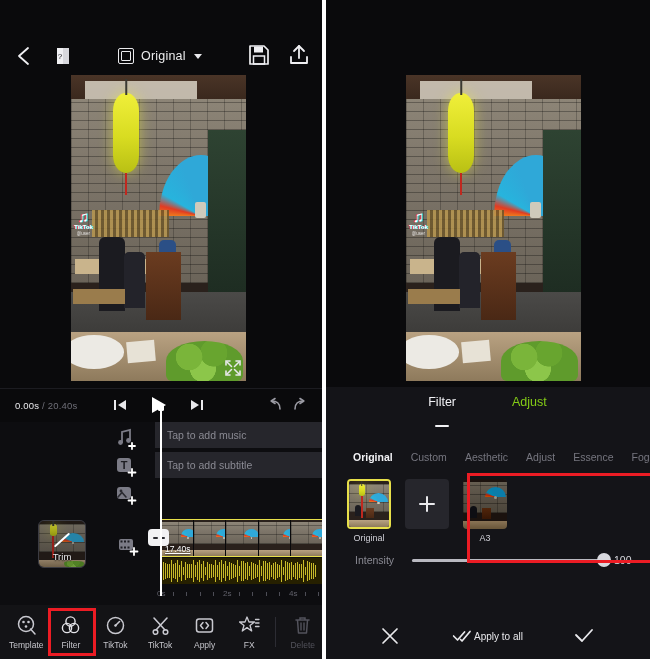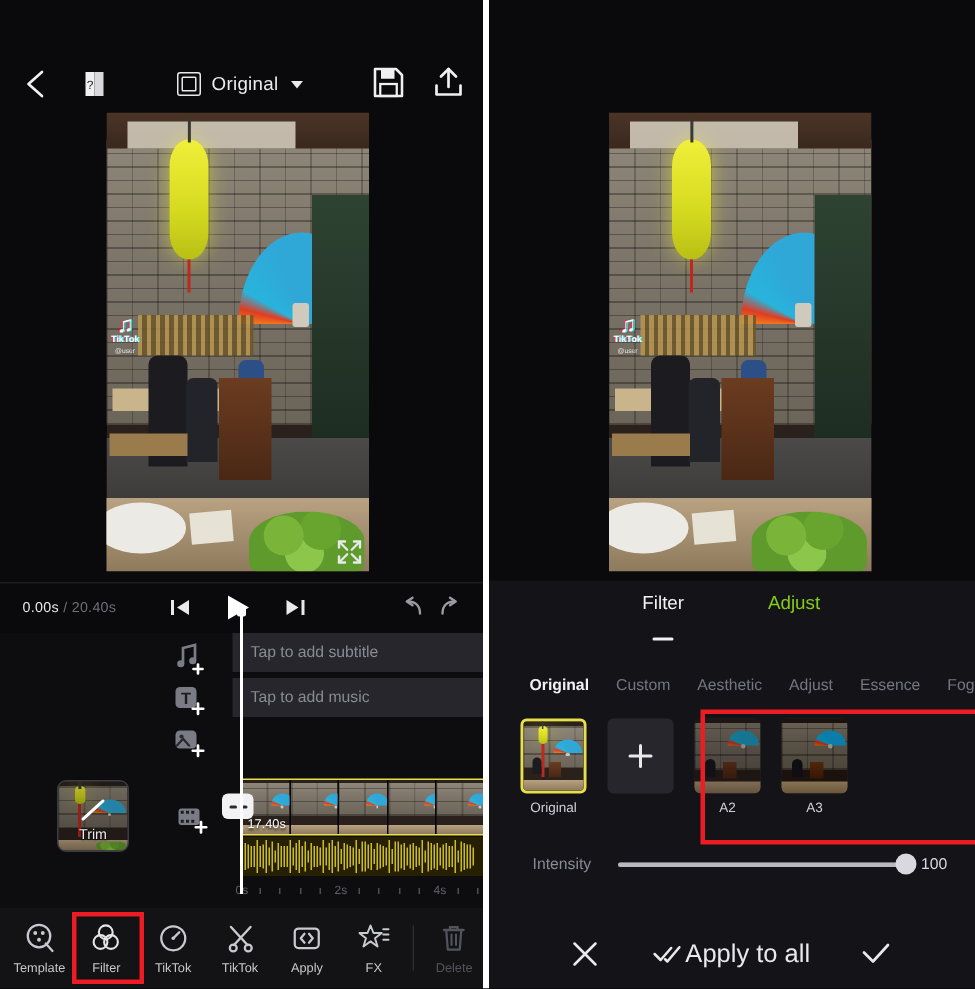--- a/index.html
+++ b/index.html
@@ -98,21 +98,21 @@
 
   .cover-chip { position:absolute; left:38px; top:520px; width:48px; height:48px; border-radius:6px;
                 overflow:hidden; border:1px solid #3b3b42; background:#2b2b31; }
   .cover-chip .cscene { position:absolute; inset:0; filter:brightness(.78); }
   .cover-chip .clabel { position:absolute; left:0; bottom:5px; width:100%; text-align:center; color:#e9e9ec; font-size:9.5px; text-shadow:0 1px 2px #000; }
   .cover-chip .pencil { position:absolute; left:50%; top:42%; transform:translate(-50%,-50%) rotate(-42deg); width:20px; height:2px; background:#fff; border-radius:1px; }
 
   .vclip { position:absolute; left:160px; top:519px; width:165px; height:38px; overflow:hidden; border:1.6px solid #e8e04a; }
   .vclip .thumbs { position:absolute; inset:0; display:flex; }
   .vclip .thumbs .th { flex:1 1 0; position:relative; overflow:hidden; border-right:1px solid rgba(0,0,0,.35); }
-  .vclip .dur { position:absolute; left:4px; bottom:2px; color:#fff; font-size:8.5px; text-shadow:0 1px 2px #000; }
+  .vclip .dur { position:absolute; left:4px; bottom:2px; color:#fff; font-size:8.5px; text-shadow:0 1px 2px #000;text-decoration:underline; }
   .trim-handle { position:absolute; left:148px; top:529px; width:21px; height:17px; background:#f2f2f4; border-radius:4px;
                  display:flex; align-items:center; justify-content:center; gap:2px; z-index:20; }
   .trim-handle i { display:block; width:5px; height:2px; background:#2a2a30; border-radius:1px; }
 
   .wave { position:absolute; left:160px; top:558px; width:165px; height:26px; background:#262000; overflow:hidden; }
   .wave .bars { position:absolute; inset:0; display:flex; align-items:center; gap:1px; padding:0 1px; }
   .wave .bars i { display:block; width:1px; background:#c9bb2a; }
 
   .ruler { position:absolute; left:155px; top:588px; width:170px; height:14px; }
   .ruler .tick { position:absolute; top:4px; width:1px; height:4px; background:#4d4d56; }
@@ -143,31 +143,31 @@
   .fs-item { width:44px; display:flex; flex-direction:column; align-items:center; gap:4px; }
   .fs-thumb { width:44px; height:50px; border-radius:4px; overflow:hidden; position:relative; background:#222; }
   .fs-item.selected .fs-thumb { border:2px solid #e8e04a; }
   .fs-item .fs-lbl { font-size:9px; color:#cfcfd6; }
   .fs-add { width:44px; height:50px; border-radius:4px; background:#26262c; display:flex; align-items:center; justify-content:center; }
   .fs-add .plus { position:relative; width:16px; height:16px; }
   .fs-add .plus:before, .fs-add .plus:after { content:""; position:absolute; background:#e9e9ec; border-radius:1px; }
   .fs-add .plus:before { left:7px; top:0; width:2px; height:16px; }
   .fs-add .plus:after { left:0; top:7px; width:16px; height:2px; }
 
-  .intensity { position:absolute; left:0; top:178px; width:325px; height:22px; display:flex; align-items:center; }
+  .intensity { position:absolute; left:0; top:162px; width:325px; height:22px; display:flex; align-items:center; }
   .intensity .ilbl { position:absolute; left:30px; color:#8a8a93; font-size:10.5px; }
   .intensity .track { position:absolute; left:87px; width:192px; height:3px; background:#4a4a52; border-radius:2px; }
   .intensity .fill { position:absolute; left:0; top:0; height:3px; background:#b9b9c0; border-radius:2px; }
   .intensity .knob { position:absolute; top:50%; transform:translate(-50%,-50%); width:14px; height:14px; background:#d8d8de; border-radius:50%; }
   .intensity .ival { position:absolute; left:289px; color:#d8d8de; font-size:10.5px; }
 
   .action-bar { position:absolute; left:0; bottom:0; width:325px; height:46px; display:flex; align-items:center; }
   .ab-x { position:absolute; left:56px; width:18px; height:18px; }
   .ab-apply { position:absolute; left:50%; transform:translateX(-50%); display:flex; align-items:center; gap:2px; }
-  .ab-apply .lbl { color:#e9e9ec; font-size:17px; }
+  .ab-apply .lbl { color:#e9e9ec; font-size:10px; }
   .ab-check { position:absolute; right:56px; width:20px; height:18px; }
 </style>
 </head>
 <body>
 
 <div class="screen">
 
   <div class="panel left">
 
     <div class="topbar">
@@ -300,24 +300,24 @@
             <rect x="2" y="3" width="14" height="12" rx="3" fill="#7b7b86"></rect>
             <circle cx="6" cy="7" r="1.4" fill="#2a2a30"></circle>
             <path d="M3 13 L7 8.5 L11 13" fill="none" stroke="#2a2a30" stroke-width="1.6" stroke-linecap="round"></path>
             <path d="M17 13 V20 M13.5 16.5 H20.5" stroke="#ffffff" stroke-width="1.8" stroke-linecap="round"></path>
           </svg>
         </div>
       </div>
 
       <div class="tracks">
         <div class="track-row">
+          <span>Tap to add music</span>
+        </div>
+        <div class="track-row">
           <span>Tap to add subtitle</span>
-        </div>
-        <div class="track-row">
-          <span>Tap to add music</span>
         </div>
       </div>
 
       <div class="tic" style="position:absolute; left:115px; top:107px;">
         <svg width="22" height="22" viewBox="0 0 22 22">
           <rect x="2" y="4" width="14" height="11" rx="2" fill="#7b7b86"></rect>
           <rect x="3.5" y="5.5" width="2" height="2" fill="#1d1d22"></rect>
           <rect x="7" y="5.5" width="2" height="2" fill="#1d1d22"></rect>
           <rect x="10.5" y="5.5" width="2" height="2" fill="#1d1d22"></rect>
           <rect x="3.5" y="11.5" width="2" height="2" fill="#1d1d22"></rect>
@@ -633,32 +633,20 @@
           </div>
           <div class="fs-lbl">Original</div>
         </div>
         <div class="fs-item">
           <div class="fs-add">
             <div class="plus"></div>
           </div>
         </div>
         <div class="fs-item">
           <div class="fs-thumb">
-            <div class="scene" style="width:100%;height:100%;filter:brightness(.68) saturate(1.1) hue-rotate(-4deg)">
-                <div class="wall"></div>
-                <div class="fan" style="top:16%"></div>
-                <div class="seated-a"></div>
-                <div class="chair"></div>
-                <div class="fgtable"></div>
-              </div>
-          </div>
-          <div class="fs-lbl">A2</div>
-        </div>
-        <div class="fs-item">
-          <div class="fs-thumb">
             <div class="scene" style="width:100%;height:100%;filter:brightness(.72) saturate(1.25) contrast(1.05)">
                 <div class="wall"></div>
                 <div class="fan" style="top:16%"></div>
                 <div class="seated-a"></div>
                 <div class="chair"></div>
                 <div class="fgtable"></div>
               </div>
           </div>
           <div class="fs-lbl">A3</div>
         </div>

